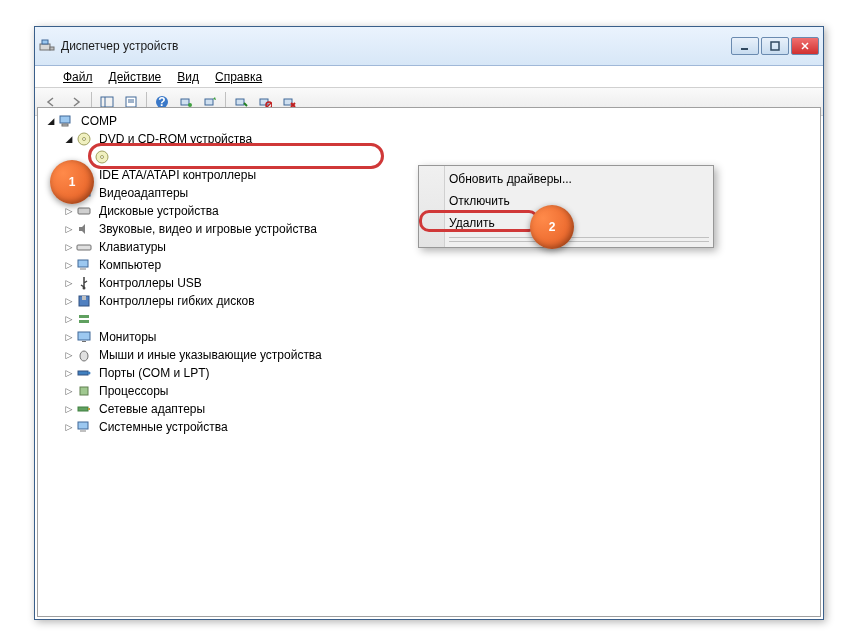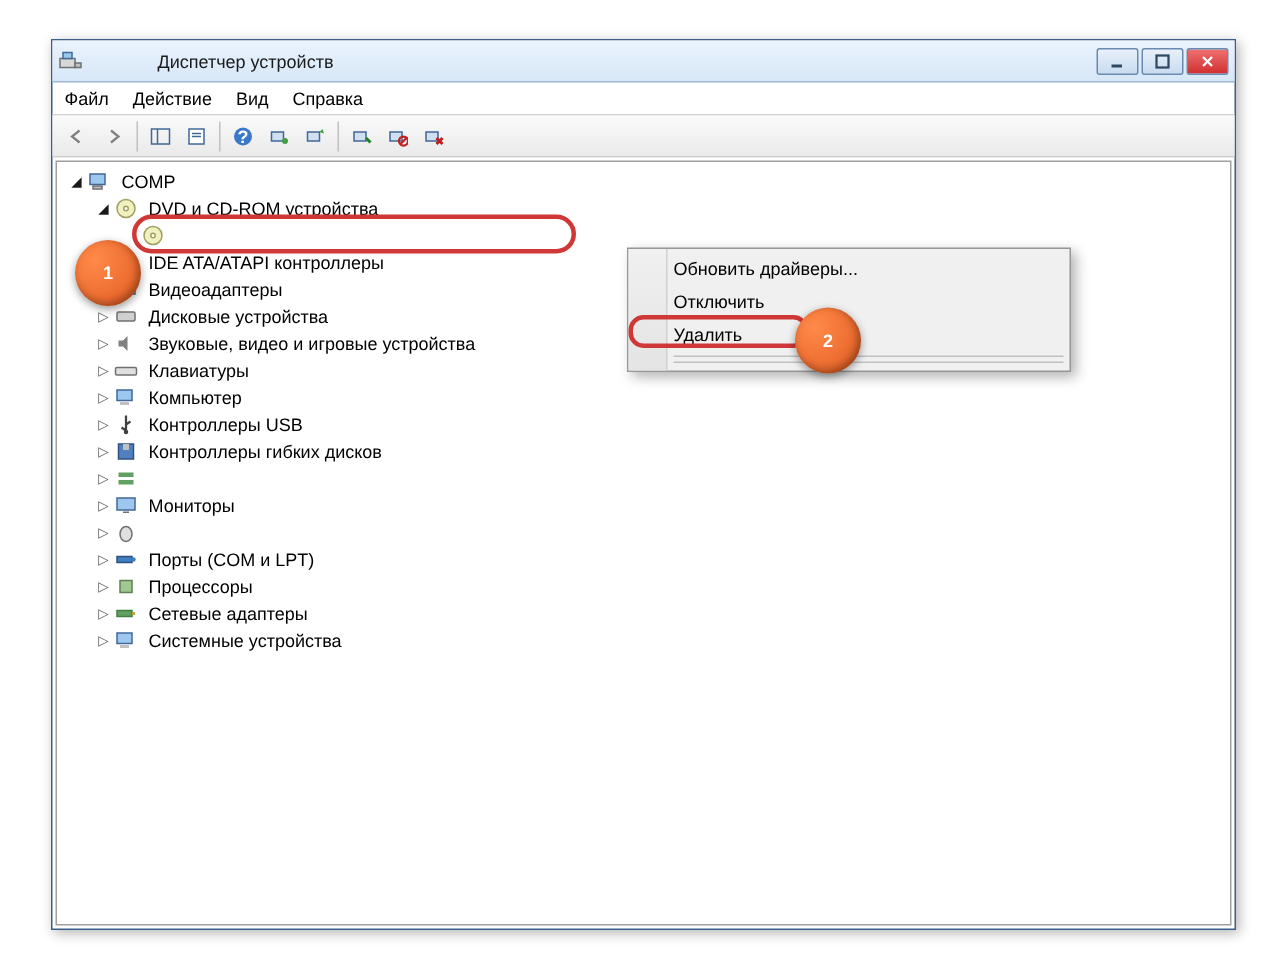--- a/index.html
+++ b/index.html
@@ -1,25 +1,25 @@
 <!DOCTYPE html>
 <html><head>
 <meta charset="utf-8">
 <style>
 * { box-sizing: border-box; margin: 0; padding: 0; font-family: "Segoe UI", Tahoma, sans-serif; font-size: 12px; }
 body { background: #fff; width: 857px; height: 640px; position: relative; }
 .window { position: absolute; left: 34px; top: 26px; width: 790px; height: 594px; border: 1px solid #3a5f8a; background: #fff; box-shadow: 2px 2px 8px rgba(0,0,0,.3); }
-.titlebar { height: 28px; background: linear-gradient(#eaf3fd,#d7e7f7); display: flex; align-items: center; padding: 0 4px; border-bottom: 1px solid #a0b8d8; gap: 44px; }
+.titlebar { height: 39px; background: linear-gradient(#eaf3fd,#d7e7f7); display: flex; align-items: center; padding: 0 4px; border-bottom: 1px solid #a0b8d8; }
 .titlebar-icon { width: 16px; height: 16px; margin-right: 6px; }
 .titlebar-text { flex: 1; color: #1a1a1a; }
 .winbtns { display: flex; gap: 2px; }
 .winbtn { width: 28px; height: 18px; border: 1px solid #6a8ab0; border-radius: 2px; display: flex; align-items: center; justify-content: center; }
 .winbtn.min, .winbtn.max { background: linear-gradient(#e8f0fa,#c8dcf0); }
 .winbtn.close { background: linear-gradient(#f07070,#d03030); color: #fff; }
-.menubar { height: 22px; display: flex; align-items: center; padding: 0 0; border-bottom: 1px solid #d0d0d0; }
+.menubar { height: 22px; display: flex; align-items: center; padding: 0 20px; border-bottom: 1px solid #d0d0d0; text-decoration: underline; }
 .menubar span { padding: 2px 8px; cursor: default; }
 .toolbar { height: 28px; display: flex; align-items: center; padding: 0 6px; border-bottom: 1px solid #d0d0d0; background: linear-gradient(#fafafa,#eaeaea); gap: 2px; }
 .tbtn { width: 22px; height: 22px; display: flex; align-items: center; justify-content: center; border: 1px solid transparent; border-radius: 2px; }
 .tsep { width: 1px; height: 20px; background: #c0c0c0; margin: 0 2px; }
 .client { position: absolute; top: 80px; bottom: 2px; left: 2px; right: 2px; border: 1px solid #a0a0a0; background: #fff; overflow: hidden; }
 .tree { padding: 4px 2px; }
 .node { display: flex; align-items: center; height: 18px; white-space: nowrap; }
 .arrow { width: 14px; height: 14px; display: inline-flex; align-items: center; justify-content: center; font-size: 9px; color: #606060; cursor: default; }
 .arrow.open { color: #1a1a1a; }
 .node .icon { width: 16px; height: 16px; margin-right: 4px; display: inline-flex; align-items: center; justify-content: center; }
@@ -266,20 +266,21 @@
           </span>
           <span class="label">Мониторы</span>
         </div>
       <div class="node indent1">
           <span class="arrow">▷</span>
           <span class="icon">
             <svg width="16" height="16">
               <ellipse cx="8" cy="9" rx="4" ry="5" fill="#e0e0e0" stroke="#707070"></ellipse>
             </svg>
           </span>
+          <span class="label">Мыши и иные указывающие устройства</span>
         </div>
       <div class="node indent1">
           <span class="arrow">▷</span>
           <span class="icon">
             <svg width="16" height="16">
               <rect x="2" y="6" width="10" height="4" fill="#4080c0" stroke="#305080"></rect>
               <circle cx="13" cy="8" r="1.5" fill="#4080c0"></circle>
             </svg>
           </span>
           <span class="label">Порты (COM и LPT)</span>

